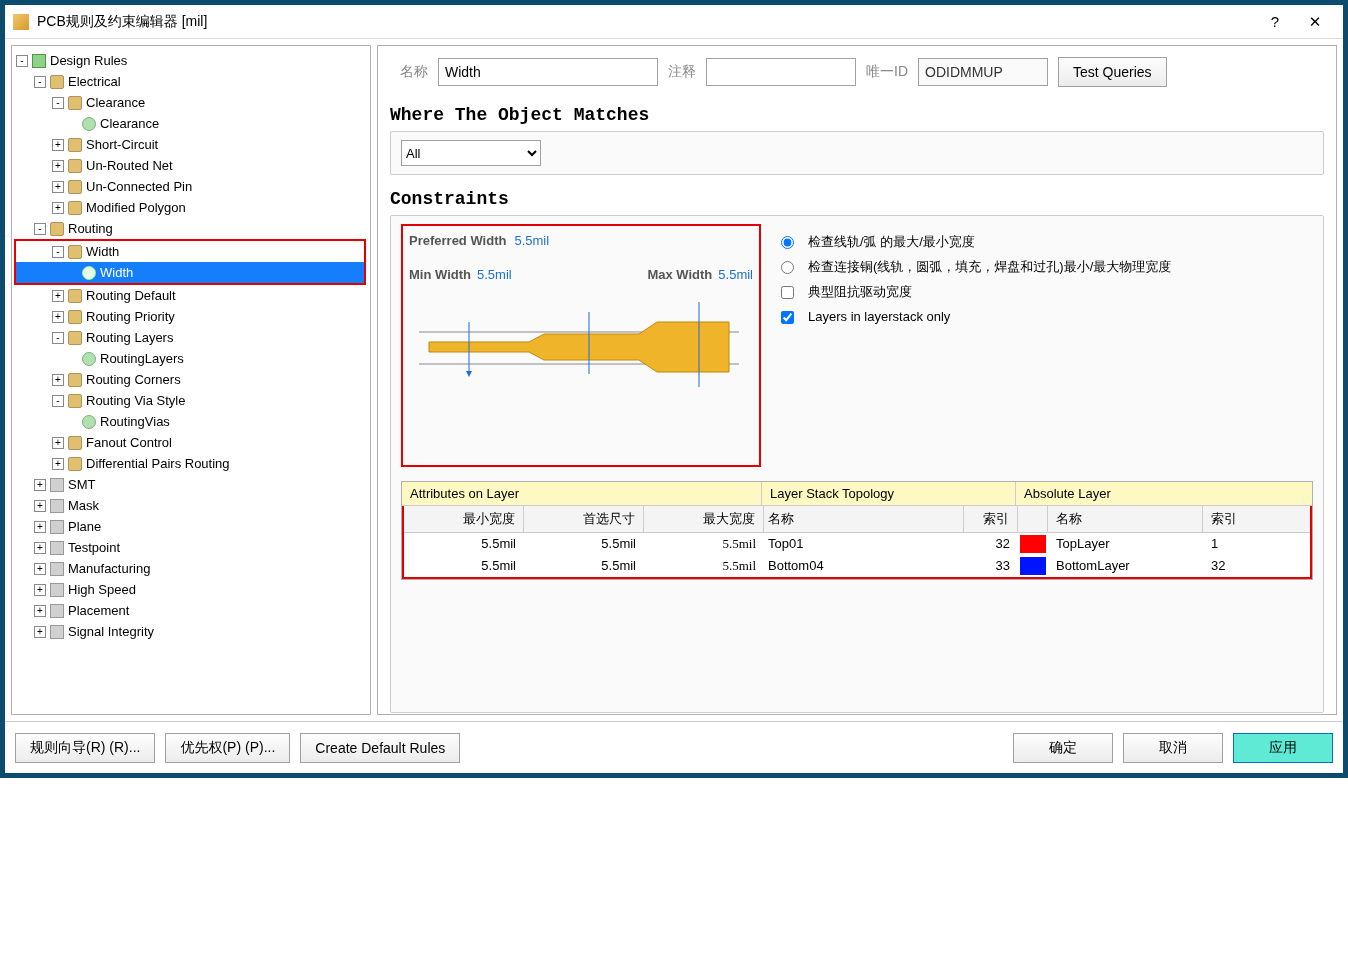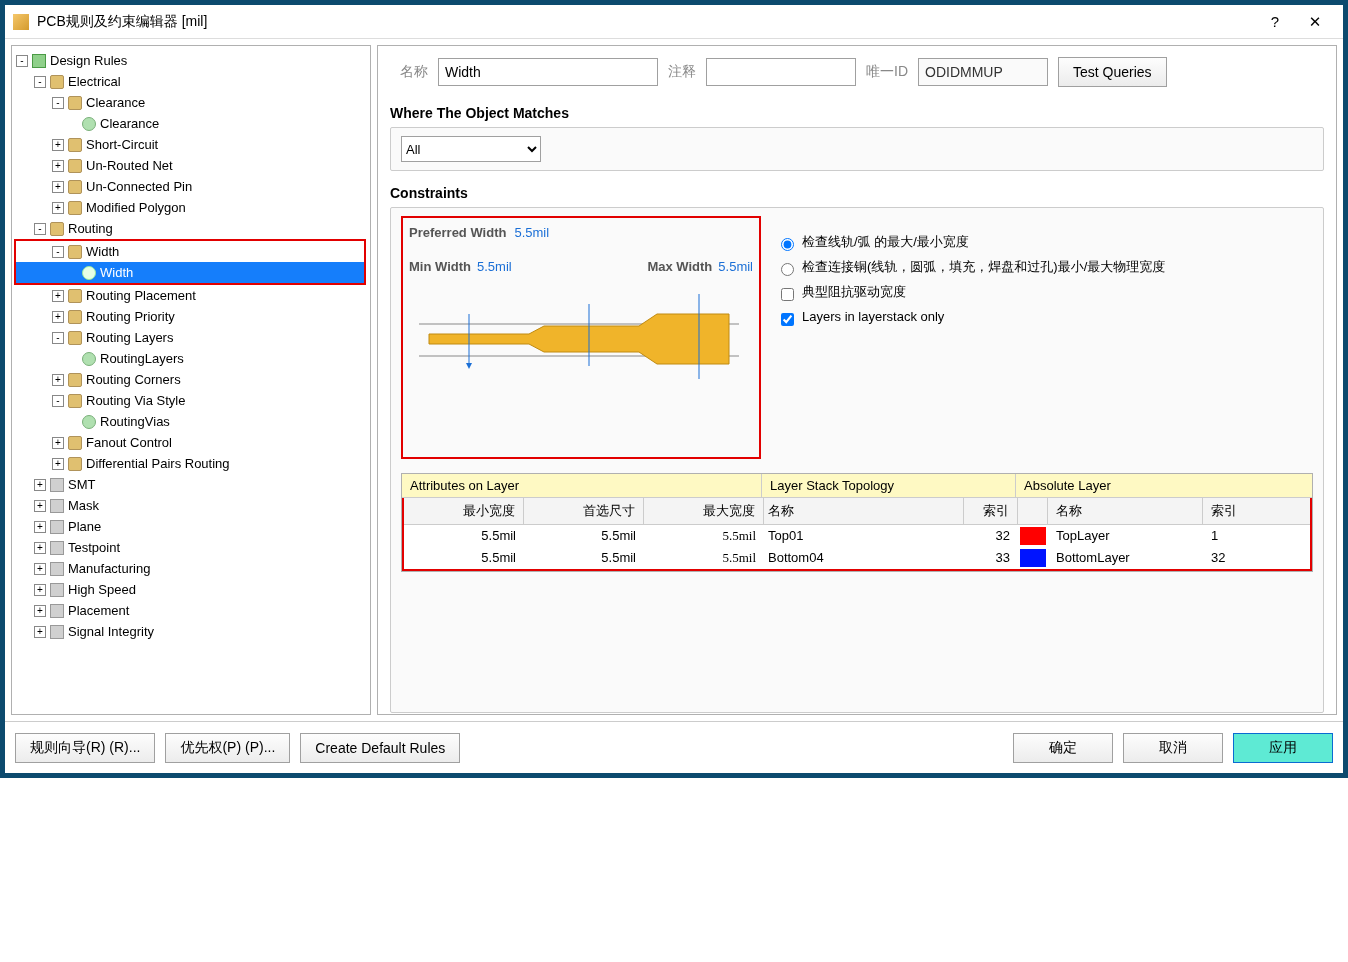--- a/index.html
+++ b/index.html
@@ -25,34 +25,34 @@
     .ic-group { background: #d0d0d0; border: 1px solid #999; }
     .red-box { border: 2px solid #e20000; margin-left: -2px; }
     
     .top-form { display: flex; align-items: center; gap: 10px; padding: 10px 0 16px 10px; }
     .top-form .lbl { color: #888; font-size: 14px; }
     .top-form input { border: 1px solid #a0a0a0; height: 28px; padding: 0 6px; font-size: 14px; }
     .top-form input:disabled { background: #fafafa; color: #333; }
     .btn { background: linear-gradient(#fdfdfd, #ececec); border: 1px solid #a0a0a0; height: 30px; padding: 0 14px; cursor: pointer; font-size: 14px; }
     .btn.primary { border: 1px solid #0b6bd1; background: #5eead4; }
     
-    .section-title { font-weight: bold; font-size: 14px; margin: 2px 0 6px 0; }
+    .section-title { font-weight: bold; font-size: 18px; margin: 2px 0 6px 0; font-family: Liberation Mono, monospace; }
     .matches-box { border: 1px solid #ccc; background: #fafafa; padding: 8px 10px; border-radius: 2px; margin-bottom: 12px; }
     .select { width: 140px; height: 26px; border: 1px solid #a0a0a0; background: #fff; }
     
     .constraints-box { border: 1px solid #ccc; background: #fafafa; padding: 8px 10px; border-radius: 2px; flex: 1; }
     .constraints-content { display: flex; gap: 20px; }
     .diagram-wrap { width: 360px; position: relative; border: 2px solid #e20000; padding: 6px 6px 60px 6px; }
     .diag-row1 { text-align: left; color: #555; font-weight: bold; font-size: 14px; margin-bottom: 19px; }
     .diag-row1 .val { color: #1b6fd6; font-weight: normal; margin-left: 8px; }
     .diag-row2 { display: flex; justify-content: space-between; color: #555; font-weight: bold; font-size: 13px; margin-bottom: 10px; }
     .diag-row2 .val { color: #1b6fd6; font-weight: normal; margin-left: 6px; }
     .trace-svg { width: 340px; height: 110px; }
     .radio-group { padding-top: 10px; }
-    .radio-group label { display: flex; align-items: flex-end; gap: 8px; margin-bottom: 8px; line-height: 1.3; font-size: 14px; margin-top: 8px; }
+    .radio-group label { display: flex; align-items: flex-start; gap: 14px; margin-bottom: 8px; line-height: 1.3; font-size: 14px; }
     .radio-group input { margin-top: 2px; }
     
     .grid-wrap { margin-top: 14px; border: 1px solid #b0b0b0; background: #fff; }
     .grid-hdr1 { display: flex; border-bottom: 1px solid #ccc; background: #fef9c3; }
     .grid-hdr1 > div { padding: 4px 8px; border-right: 1px solid #ccc; font-size: 13px; }
     .grid-hdr2 { display: flex; border-bottom: 1px solid #ccc; background: #f4f4f4; }
     .grid-hdr2 > div { padding: 4px 8px; border-right: 1px solid #ccc; font-size: 13px; }
     .grid-row { display: flex; }
     .grid-row > div { padding: 3px 8px; font-size: 13px; }
     .c-min { width: 120px; text-align: right; }
@@ -167,21 +167,21 @@
                         </li>
                       </ul>
                 </li>
               </ul>
               </div>
               <ul class="tree">
                 <li>
                     <div class="tree-row" style="padding-left:36px">
                       <span class="expander">+</span>
                       <span class="tnicon ic-cat"></span>
-                      <span>Routing Placement</span>
+                      <span>Routing Default</span>
                     </div>
                   </li>
                 <li>
                     <div class="tree-row" style="padding-left:36px">
                       <span class="expander">+</span>
                       <span class="tnicon ic-cat"></span>
                       <span>Routing Priority</span>
                     </div>
                   </li>
                 <li>

